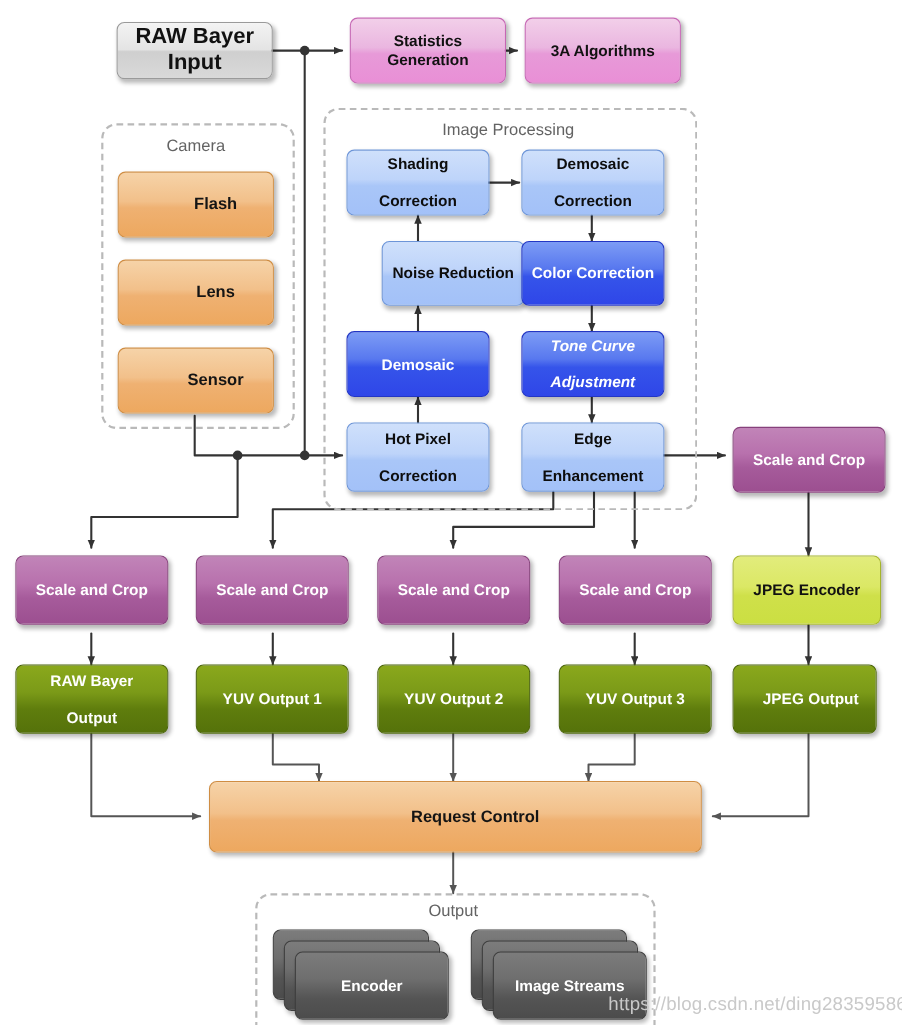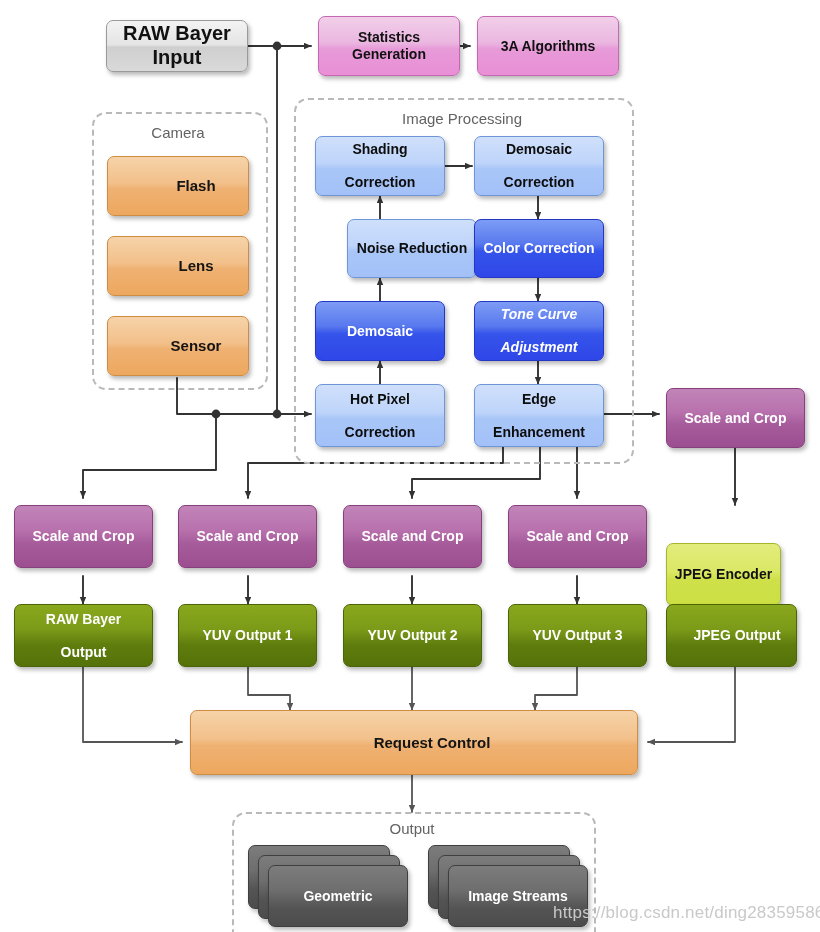--- a/index.html
+++ b/index.html
@@ -206,21 +206,21 @@
   </div>
   <div class="node n-plum" style="left:178px;top:505px;width:139px;height:63px;">
     <span>Scale and Crop</span>
   </div>
   <div class="node n-plum" style="left:343px;top:505px;width:139px;height:63px;">
     <span>Scale and Crop</span>
   </div>
   <div class="node n-plum" style="left:508px;top:505px;width:139px;height:63px;">
     <span>Scale and Crop</span>
   </div>
-  <div class="node n-lime" style="left:666px;top:505px;width:115px;height:63px;margin-top:38px;">
+  <div class="node n-lime" style="left:666px;top:505px;width:135px;height:63px;">
     <span>JPEG Encoder</span>
   </div>
 
   <div class="node n-green" style="left:14px;top:604px;width:139px;height:63px;">
     <span>
       <span>RAW Bayer</span><br>
       <span>Output</span>
     </span>
   </div>
   <div class="node n-green" style="left:178px;top:604px;width:139px;height:63px;">
@@ -236,21 +236,21 @@
     <span>JPEG Output</span>
   </div>
 
   <div class="node n-orange" style="left:190px;top:710px;width:448px;height:65px;">
     <span>Request Control</span>
   </div>
 
   <div class="stackbox n-dgray" style="left:248px;top:845px;width:140px;height:62px;"></div>
   <div class="stackbox n-dgray" style="left:258px;top:855px;width:140px;height:62px;"></div>
   <div class="node n-dgray" style="left:268px;top:865px;width:140px;height:62px;">
-    <span>Geometric</span>
+    <span>Encoder</span>
   </div>
 
   <div class="stackbox n-dgray" style="left:428px;top:845px;width:140px;height:62px;"></div>
   <div class="stackbox n-dgray" style="left:438px;top:855px;width:140px;height:62px;"></div>
   <div class="node n-dgray" style="left:448px;top:865px;width:140px;height:62px;">
     <span>Image Streams</span>
   </div>
 
   <div class="watermark" style="left:553px;top:903px;">https://blog.csdn.net/ding283595861</div>
 

